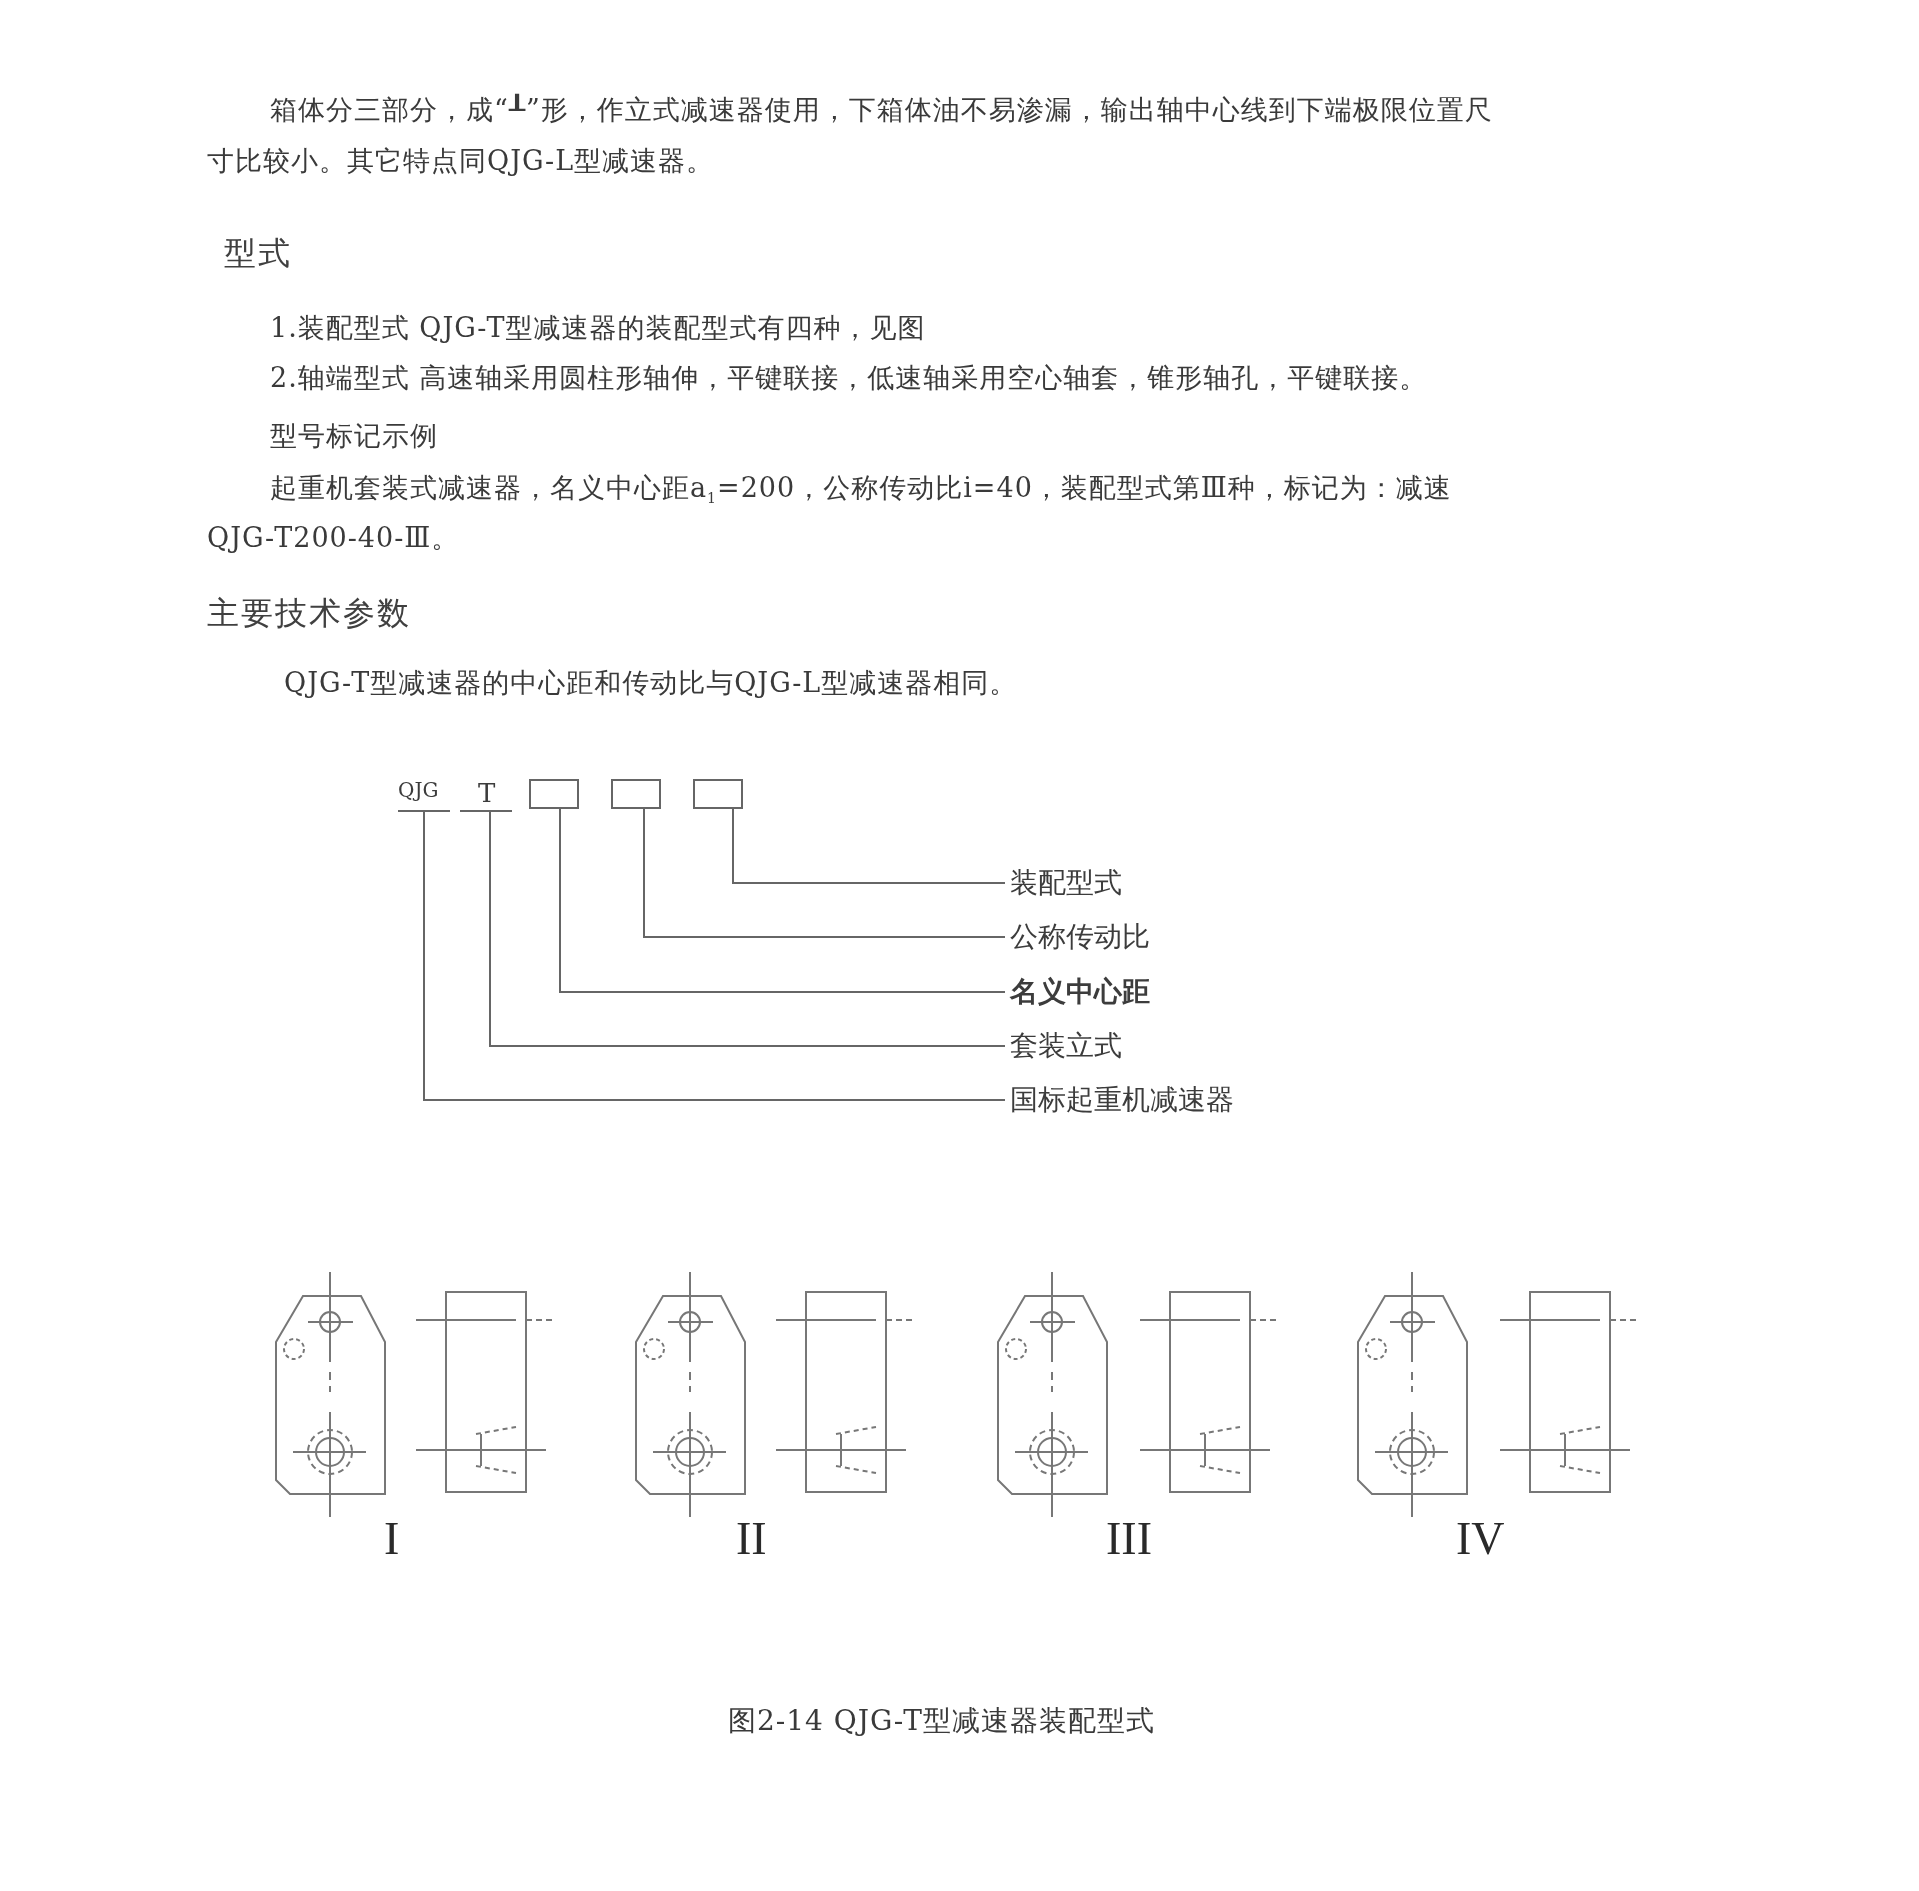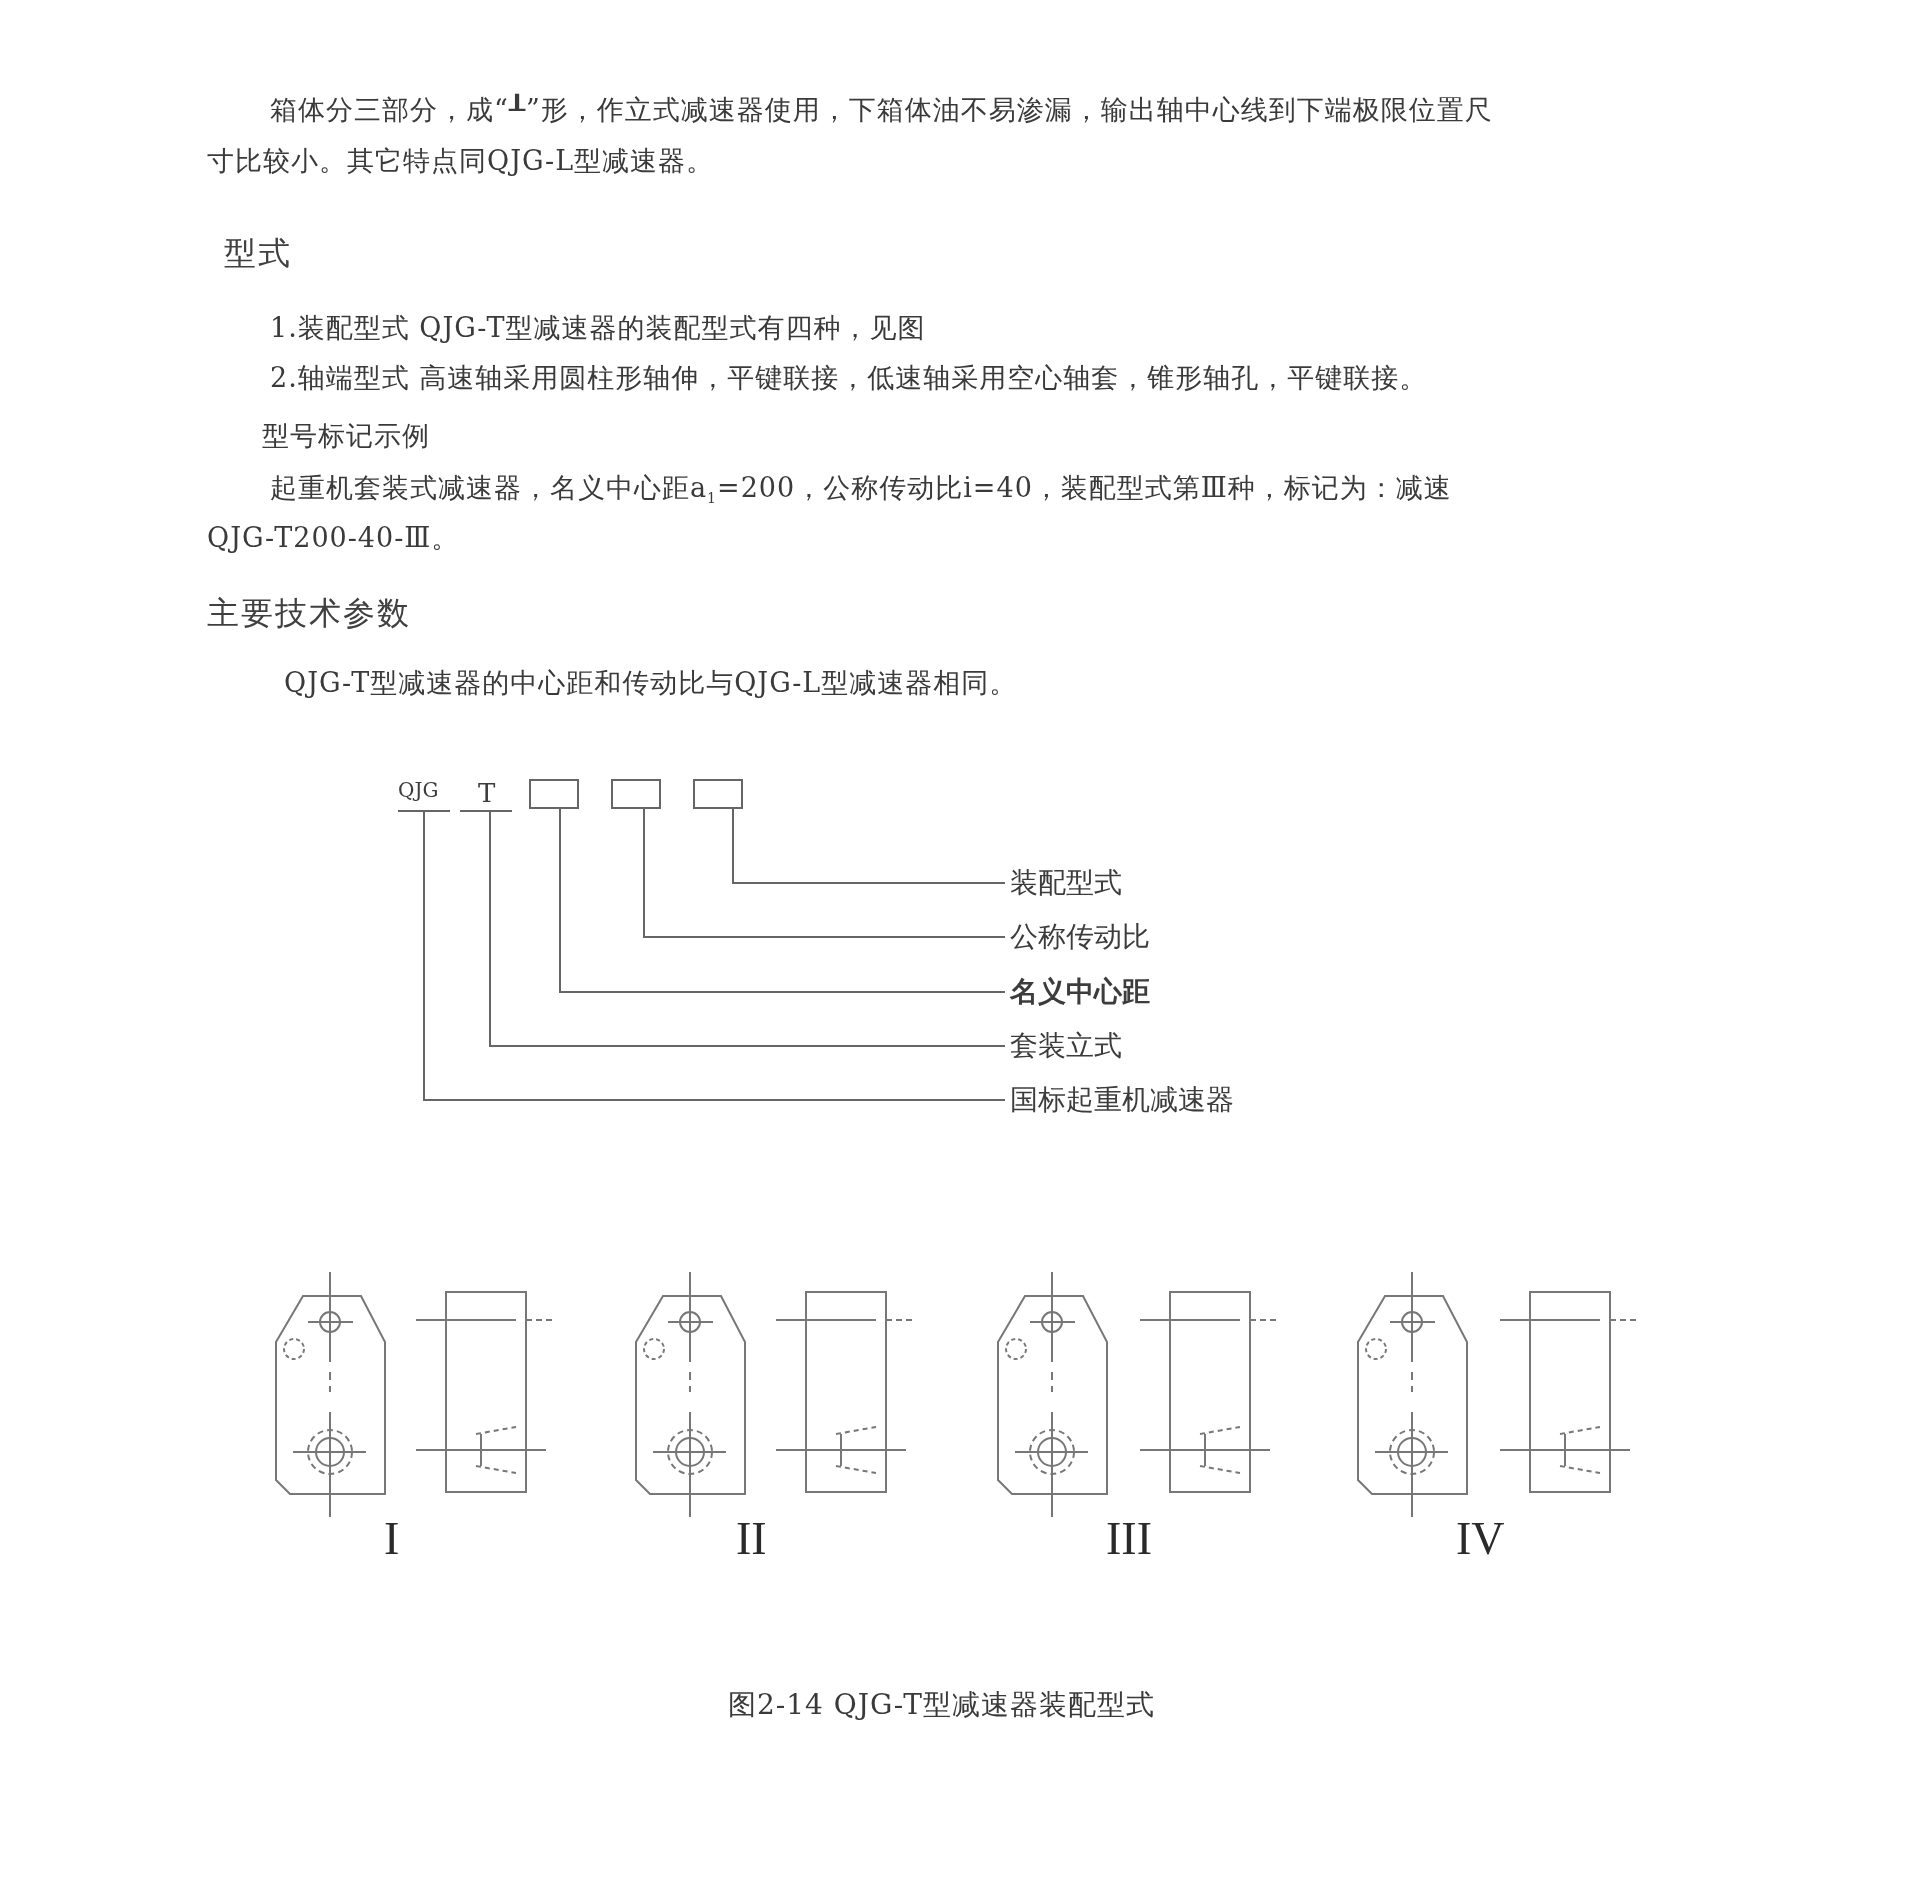--- a/index.html
+++ b/index.html
@@ -7,33 +7,33 @@
     width: 1919px; height: 1891px; position: relative; overflow: hidden;
     font-family: "DejaVu Serif", "Liberation Serif", serif;
     color: #3a3a3a;
   }
   .abs { position: absolute; white-space: nowrap; }
   .para { font-size: 27px; letter-spacing: 1px; }
   .heading { font-size: 32px; letter-spacing: 2px; color: #404040; }
   .diagram-svg { position: absolute; left: 0; top: 0; }
   .label { font-size: 28px; color: #3c3c3c; }
   .roman { font-size: 46px; color: #2a2a2a; font-family: "Liberation Serif", "DejaVu Serif", serif; }
-  .caption { font-size: 28px; color: #3a3a3a; letter-spacing: 1px; }
+  .caption { font-size: 28px; color: #3a3a3a; letter-spacing: 1px; margin-top: 16px; }
   sub { font-size: 14px; }
 </style>
 </head>
 <body>
 
 <div class="abs para" style="left:270px; top:92px;">箱体分三部分，成“┸”形，作立式减速器使用，下箱体油不易渗漏，输出轴中心线到下端极限位置尺</div>
 <div class="abs para" style="left:207px; top:143px;">寸比较小。其它特点同QJG-L型减速器。</div>
 
 <div class="abs heading" style="left:224px; top:232px;">型式</div>
 <div class="abs para" style="left:270px; top:310px;">1.装配型式 QJG-T型减速器的装配型式有四种，见图</div>
 <div class="abs para" style="left:270px; top:360px;">2.轴端型式 高速轴采用圆柱形轴伸，平键联接，低速轴采用空心轴套，锥形轴孔，平键联接。</div>
-<div class="abs para" style="left:262px; top:418px;">型号标记示例</div>
+<div class="abs para" style="left:270px; top:418px;">型号标记示例</div>
 <div class="abs para" style="left:270px; top:470px;"><span>起重机套装式减速器，名义中心距a</span><sub>1</sub><span>=200，公称传动比i=40，装配型式第Ⅲ种，标记为：减速</span></div>
 <div class="abs para" style="left:207px; top:520px;">QJG-T200-40-Ⅲ。</div>
 
 <div class="abs heading" style="left:207px; top:592px;">主要技术参数</div>
 <div class="abs para" style="left:270px; top:665px;margin-left:14px;">QJG-T型减速器的中心距和传动比与QJG-L型减速器相同。</div>
 
 <svg class="diagram-svg" width="1919" height="1891">
   <g stroke="#666" stroke-width="2" fill="none">
 
     <line x1="398" y1="811" x2="450" y2="811"></line>

